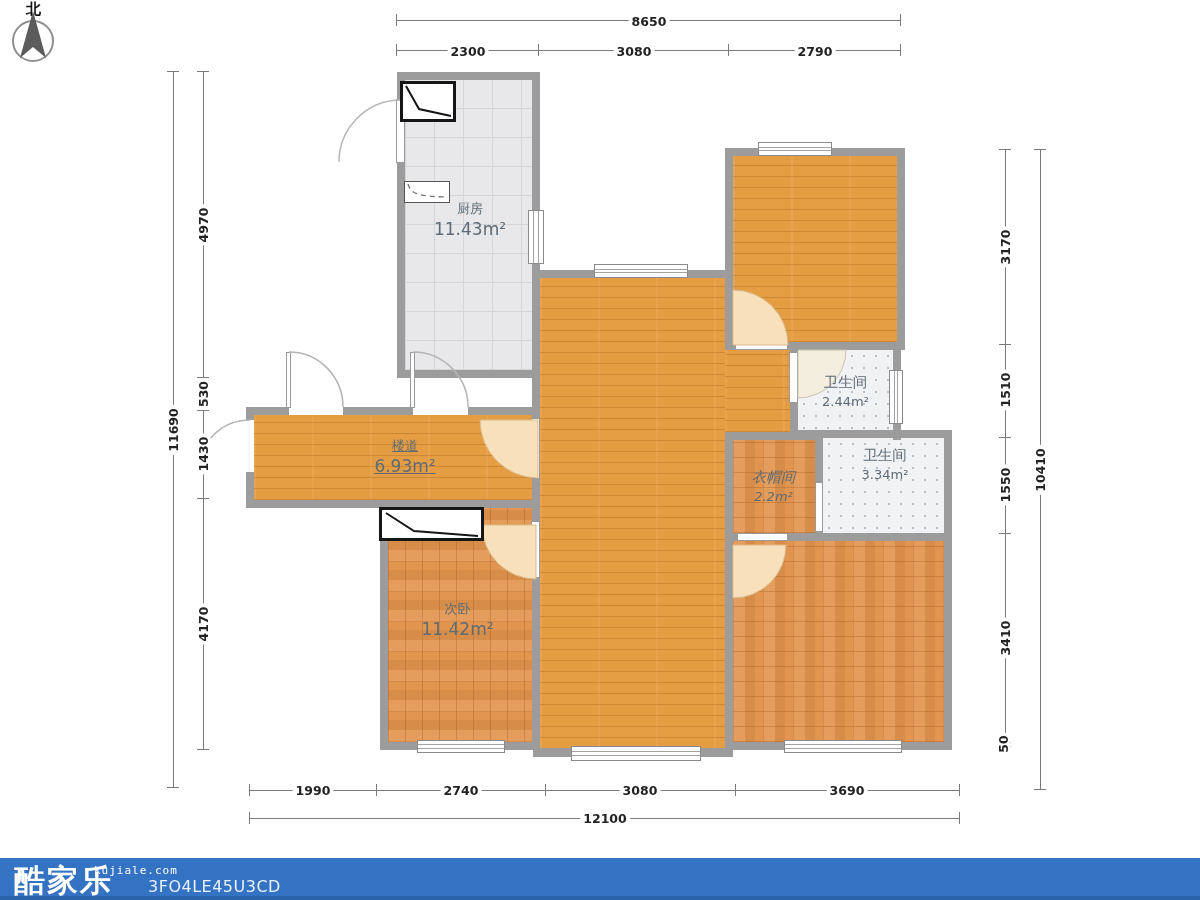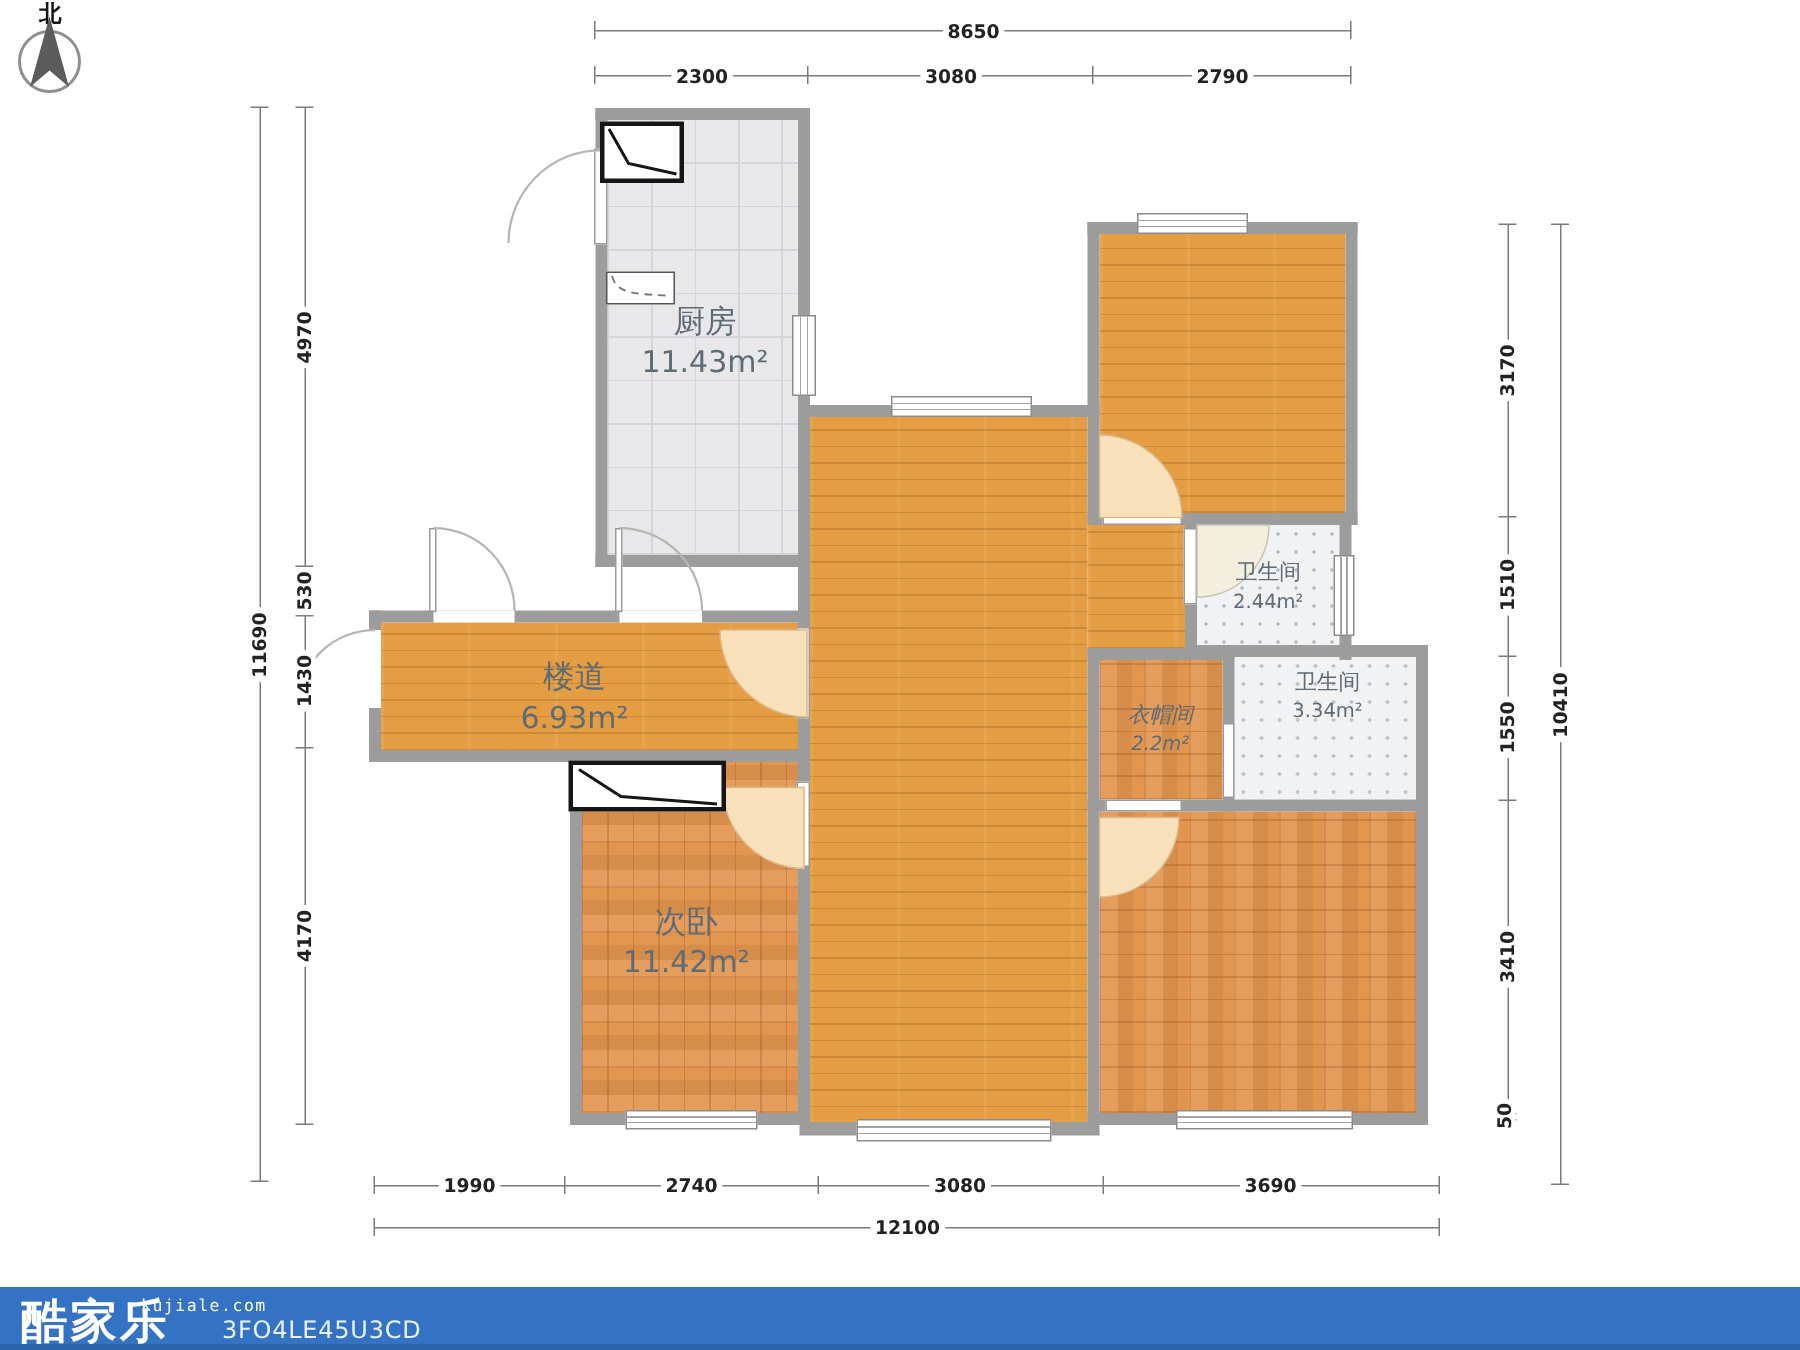--- a/index.html
+++ b/index.html
@@ -31,22 +31,22 @@
     background-size:12px 12px;}
   .open{position:absolute;background:#fff;}
   .leaf{position:absolute;background:#fff;border:1px solid #9a9a9a;box-sizing:border-box;}
   .win{position:absolute;background:#fff;border:1px solid #8b8b8b;box-sizing:border-box;
     background-image:linear-gradient(to bottom, transparent 30%, #a3a3a3 30%, #a3a3a3 38%, transparent 38%, transparent 62%, #a3a3a3 62%, #a3a3a3 70%, transparent 70%);}
   .win.v{background-image:linear-gradient(to right, transparent 30%, #a3a3a3 30%, #a3a3a3 38%, transparent 38%, transparent 62%, #a3a3a3 62%, #a3a3a3 70%, transparent 70%);}
   .flue{position:absolute;background:#fff;border:3px solid #161616;box-sizing:border-box;}
   .flue.thin{border-width:1px;border-color:#555;}
   
   .rlab{position:absolute;text-align:center;color:#5d6b76;line-height:1.35;}
-  .rname{font-size:21px;font-weight:500;}
-  .rarea{font-size:20px;}
+  .rname{font-size:13px;font-weight:500;}
+  .rarea{font-size:17px;}
   .rlab.small .rname{font-size:14.5px;}
   .rlab.small .rarea{font-size:13px;}
   
   .dline-h{position:absolute;height:1px;background:#7a7a7a;}
   .dline-v{position:absolute;width:1px;background:#7a7a7a;}
   .tick-v{position:absolute;width:1px;height:12px;background:#7a7a7a;}
   .tick-h{position:absolute;width:12px;height:1px;background:#7a7a7a;}
   .dlab{position:absolute;transform:translate(-50%,-50%);background:#fff;padding:0 3px;
         font-size:12.5px;font-weight:600;color:#222;white-space:nowrap;}
   .dlab.vert{transform:translate(-50%,-50%) rotate(-90deg);}
@@ -150,21 +150,21 @@
   <div class="flue" style="left:379px;top:507px;width:105px;height:34px;">
     <svg width="99" height="28" style="position:absolute;left:0;top:0;">
         <path d="M4,3 L32,21 L96,26" fill="none" stroke="#161616" stroke-width="2"></path>
       </svg>
   </div>
 
   <div class="rlab" style="left:405px;top:200px;width:130px;">
     <div class="rname">厨房</div>
     <div class="rarea">11.43m²</div>
   </div>
-  <div class="rlab" style="left:298px;top:437px;width:170px;">
+  <div class="rlab" style="left:320px;top:437px;width:170px;text-decoration:underline;">
     <div class="rname">楼道</div>
     <div class="rarea">6.93m²</div>
   </div>
   <div class="rlab small" style="left:798px;top:373px;width:95px;">
     <div class="rname">卫生间</div>
     <div class="rarea">2.44m²</div>
   </div>
   <div class="rlab small" style="left:726px;top:468px;width:95px;font-style:italic;">
     <div class="rname">衣帽间</div>
     <div class="rarea">2.2m²</div>

